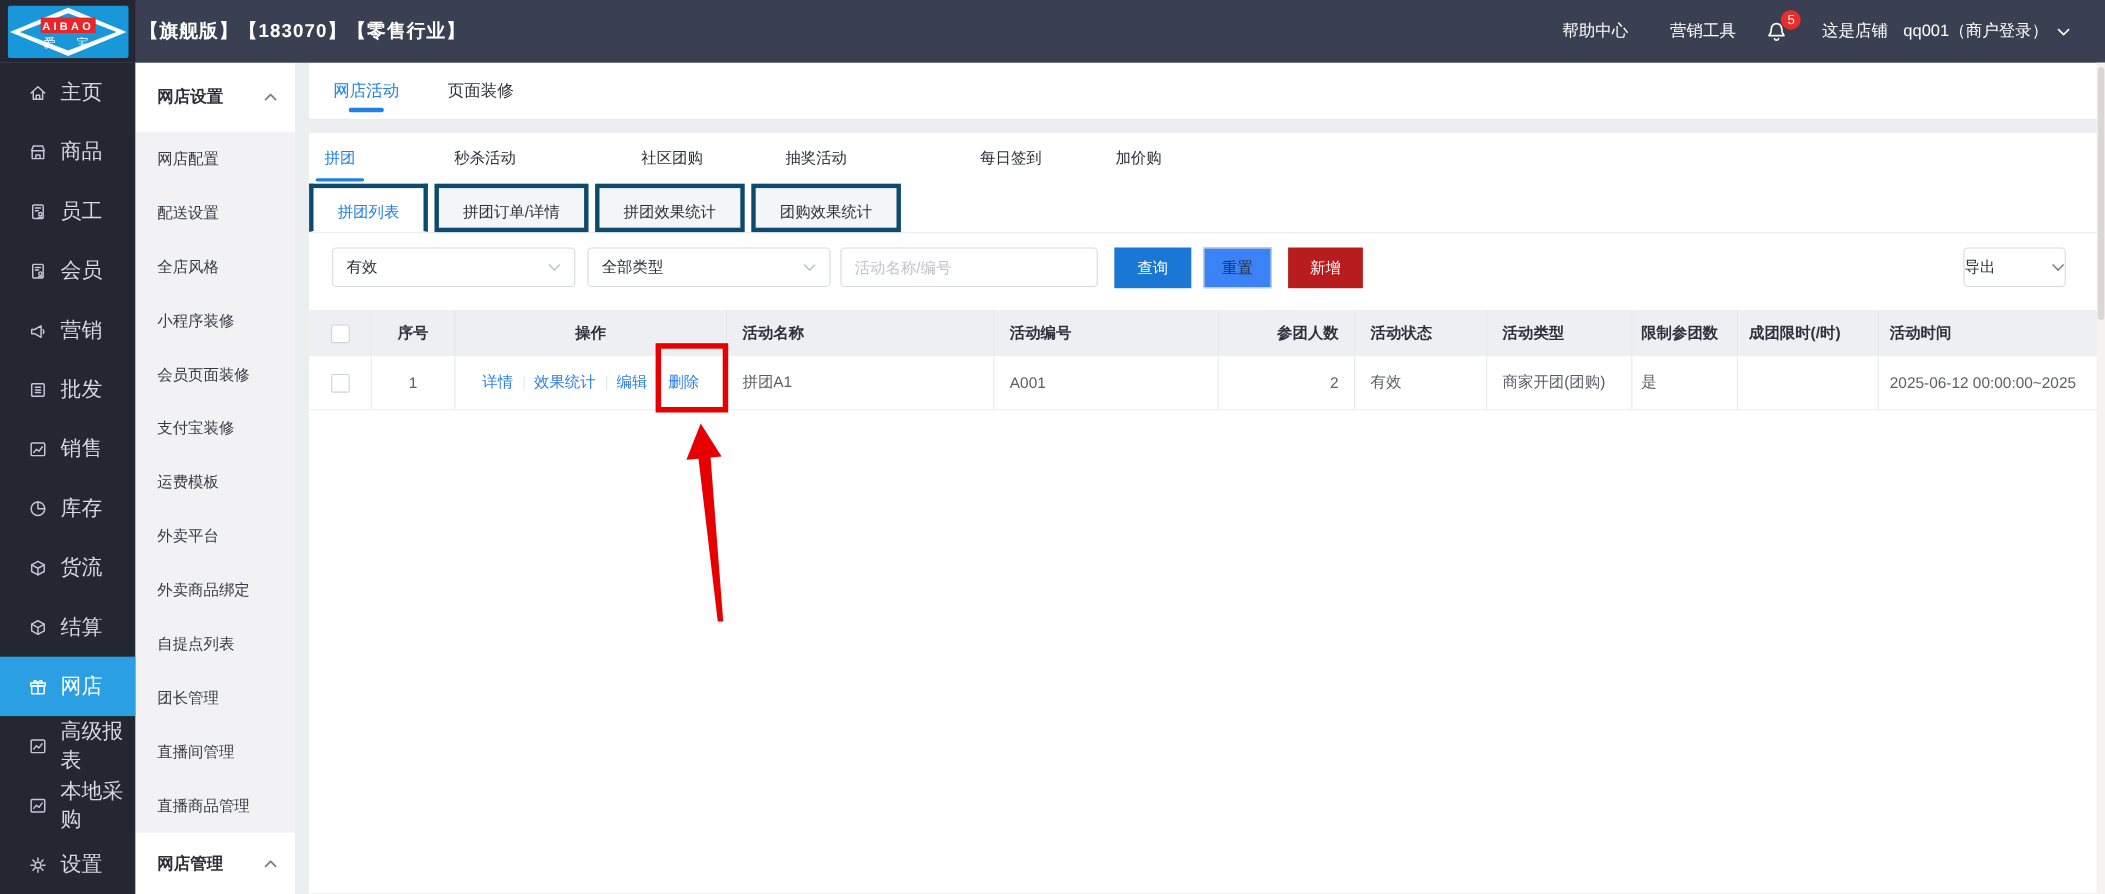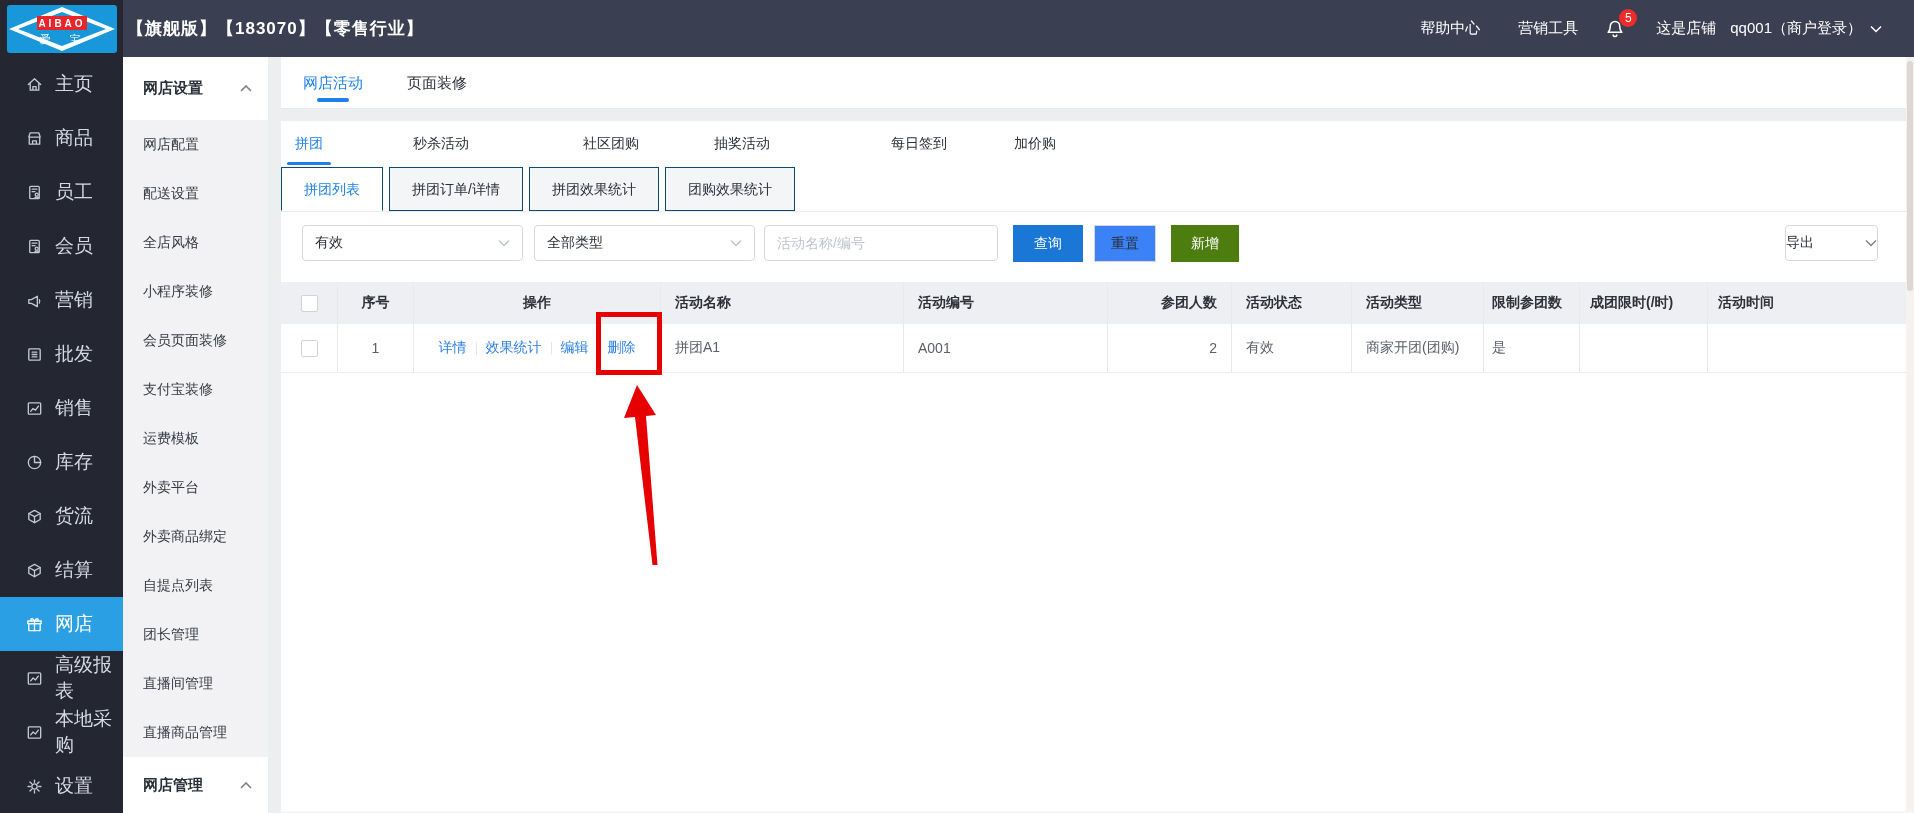--- a/index.html
+++ b/index.html
@@ -49,35 +49,35 @@
   .activity-tabs{height:46px;display:flex;align-items:center;padding-left:14px;text-align:right;}
   .atab{font-size:14px;color:#2b2f38;height:46px;line-height:44px;position:relative;cursor:pointer;white-space:nowrap;}
   .atab.active{color:#1e80e8;}
   .atab.active::after{content:"";position:absolute;left:50%;transform:translateX(-50%);bottom:2px;width:44px;height:3px;border-radius:2px;background:#1e80e8;}
   .atab:nth-of-type(1){margin-right:90px;}
   .atab:nth-of-type(2){margin-right:114px;}
   .atab:nth-of-type(3){margin-right:75px;}
   .atab:nth-of-type(4){margin-right:121px;}
   .atab:nth-of-type(5){margin-right:67px;}
   .card-tabs{height:44px;display:flex;border-bottom:1px solid #e9ebee;box-sizing:content-box;}
-  .ctab{height:44px;box-sizing:border-box;border:1px solid #0c4a6e;line-height:42px;padding:0 22px;background:#f4f5f7;color:#2b2f38;font-size:14px;margin-right:6px;margin-bottom:-1px;position:relative;z-index:1;cursor:pointer;white-space:nowrap;}
+  .ctab{height:44px;box-sizing:border-box;border:4px solid #0c4a6e;line-height:42px;padding:0 22px;background:#f4f5f7;color:#2b2f38;font-size:14px;margin-right:6px;margin-bottom:-1px;position:relative;z-index:1;cursor:pointer;white-space:nowrap;}
   .ctab.active{background:#ffffff;color:#1e80e8;border-bottom:1px solid #ffffff;}
   
   .filter-bar{height:70px;display:flex;align-items:flex-start;padding:13px 0 0 21px;box-sizing:border-box;}
   .sel{width:221px;height:36px;box-sizing:border-box;border:1px solid #d5d9df;border-radius:4px;display:flex;align-items:center;padding:0 12px;font-size:14px;color:#2b2f38;cursor:pointer;background:#fff;}
   .sel .spacer{flex:1;}
   .sel-chev{width:12px;height:8px;stroke:#bfc4cc;fill:none;stroke-width:1.4;}
   .sel1{margin-right:11px;}
   .sel2{margin-right:9px;}
   .search-input{width:234px;height:36px;box-sizing:border-box;border:1px solid #d5d9df;border-radius:4px;padding:0 12px;font-size:14px;color:#2b2f38;margin-right:15px;outline:none;font-family:inherit;}
   .search-input::placeholder{color:#bfc4cc;}
   .btn{height:37px;border:none;border-radius:0;font-size:14px;cursor:pointer;font-family:inherit;padding:4px;}
   .btn-query{width:70px;background:#1b77d6;color:#ffffff;margin-right:11px;}
   .btn-reset{width:62px;background:#3b82f6;color:#2b2f38;border:1px solid #d5d9df;box-sizing:border-box;margin-right:15px;}
-  .btn-add{width:68px;background:#4d7c0f;color:#ffffff;}
+  .btn-add{width:68px;background:#b91c1c;color:#ffffff;}
   .flex-spacer{flex:1;}
   .btn-export{width:93px;height:36px;background:#ffffff;color:#2b2f38;border:1px solid #d5d9df;border-radius:4px;box-sizing:border-box;margin-right:36px;display:flex;align-items:center;justify-content:space-between;gap:8px;cursor:pointer;font-size:14px;}
   
   .thead{display:flex;height:42px;background:#edeff2;}
   .trow{display:flex;height:48px;background:#ffffff;border-bottom:1px solid #ebedf0;}
   .cell{box-sizing:border-box;border-right:1px solid #e6e9ee;display:flex;align-items:center;font-size:14px;color:#5a5e66;padding:0 14px;overflow:hidden;white-space:nowrap;}
   .thead .cell{color:#2f3138;font-weight:700;}
   .c0{width:57px;justify-content:center;padding:0;}
   .c1{width:76px;justify-content:center;}
   .c2{width:247px;justify-content:center;}
@@ -343,20 +343,21 @@
         <span class="sep"></span>
         <a class="oplink">删除</a>
       </div>
       <div class="cell c3">拼团A1</div>
       <div class="cell c4">A001</div>
       <div class="cell c5">2</div>
       <div class="cell c6">有效</div>
       <div class="cell c7">商家开团(团购)</div>
       <div class="cell c8">是</div>
       <div class="cell c9"></div>
+      <div class="cell c10">2025-06-12 00:00:00~2025</div>
     </div>
   </div>
 </div>
 
 <div class="anno-box"></div>
 <svg class="anno-arrow" viewBox="0 0 100 205">
   <polygon points="47,15 66,45 56,46 67.5,195 62.5,195 45,47 34,48" fill="#e60000"></polygon>
 </svg>
 
 <div class="scrollbar">

